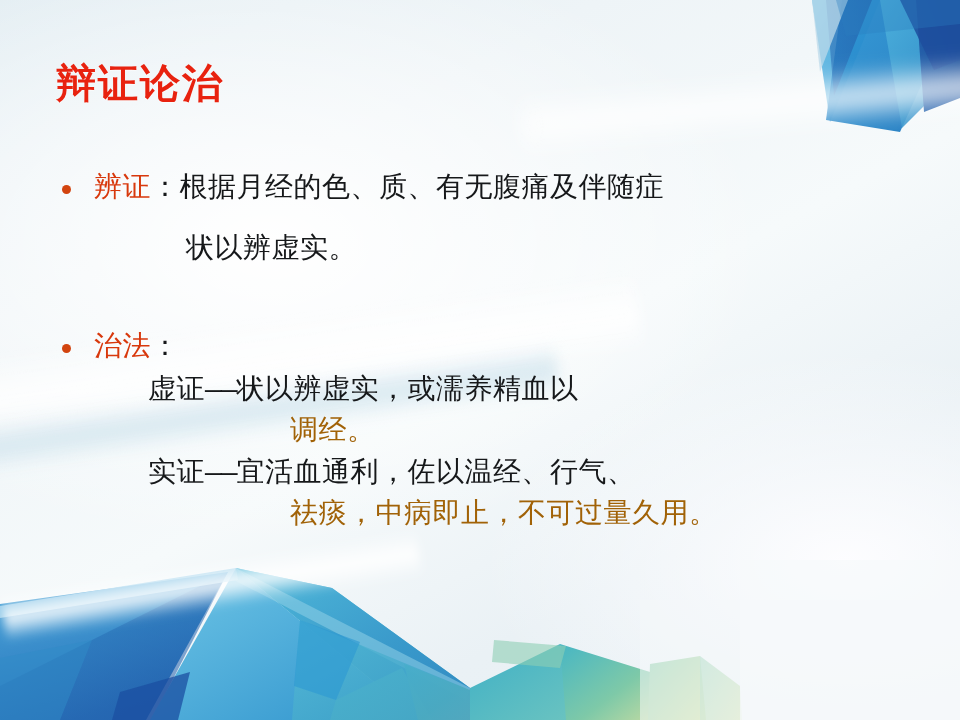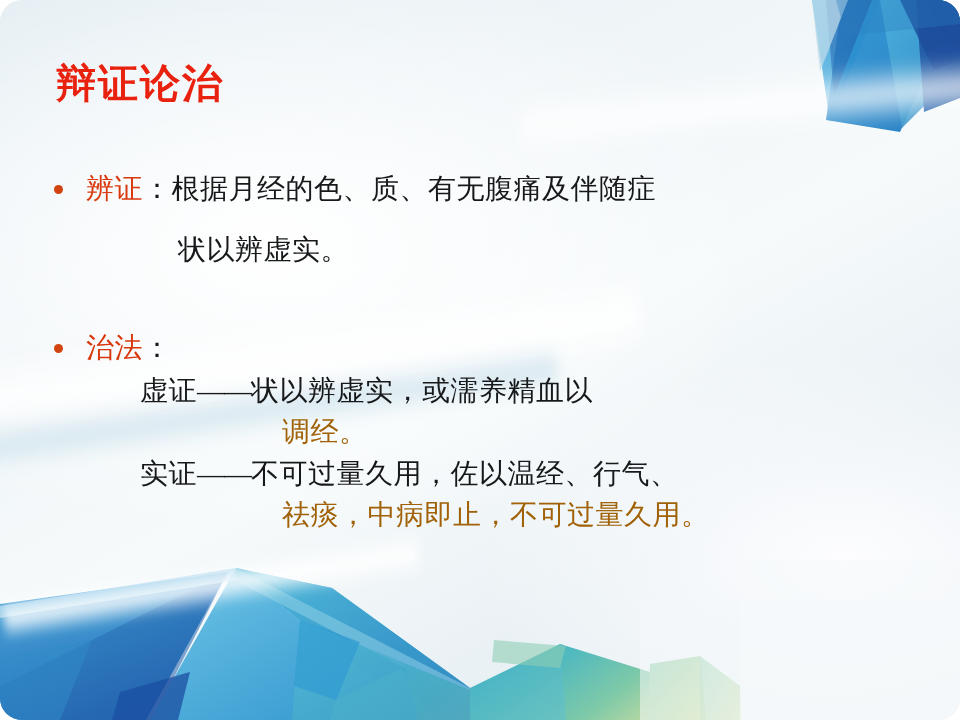--- a/index.html
+++ b/index.html
@@ -12,21 +12,20 @@
     overflow: hidden;
     font-family: "DejaVu Sans", "Liberation Sans", sans-serif;
   }
 
   #slide {
     position: relative;
     width: 960px;
     height: 720px;
     overflow: hidden;
     background: #eef4f7;
-    border-radius: 22px;
   }
 
   
   .bg-layer {
     position: absolute;
     left: 0;
     top: 0;
     width: 960px;
     height: 720px;
     pointer-events: none;
@@ -89,24 +88,24 @@
     font-weight: 700;
     letter-spacing: 2px;
     color: #e8220f;
     text-shadow: 0 1px 0 rgba(255,255,255,0.55);
     line-height: 1.15;
     white-space: nowrap;
   }
 
   .body-block {
     position: absolute;
-    left: 44px;
+    left: 52px;
     top: 168px;
     width: 880px;
-    font-family: Liberation Serif, serif;
+    font-family: Liberation Mono, monospace;
   }
 
   .bullet-row {
     position: relative;
     display: block;
   }
 
   .bullet-dot {
     position: absolute;
     left: 10px;
@@ -319,19 +318,19 @@
         <span class="bullet-dot"></span>
         <span class="bullet-text"><span class="kw">治法</span><span>：</span></span>
       </div>
 
       <div>
         <span class="treat-line"><span class="treat-term">虚证</span><span class="treat-dash">——</span><span>状以辨虚实，或濡养精血以</span></span>
         <span class="treat-cont">调经。</span>
       </div>
 
       <div>
-        <span class="treat-line"><span class="treat-term">实证</span><span class="treat-dash">——</span><span>不可过量久用，佐以温经、行气、</span></span>
+        <span class="treat-line"><span class="treat-term">实证</span><span class="treat-dash">——</span><span>宜活血通利，佐以温经、行气、</span></span>
         <span class="treat-cont">祛痰，中病即止，不可过量久用。</span>
       </div>
 
     </div>
   </div>
 </div>
 
 </body></html>

